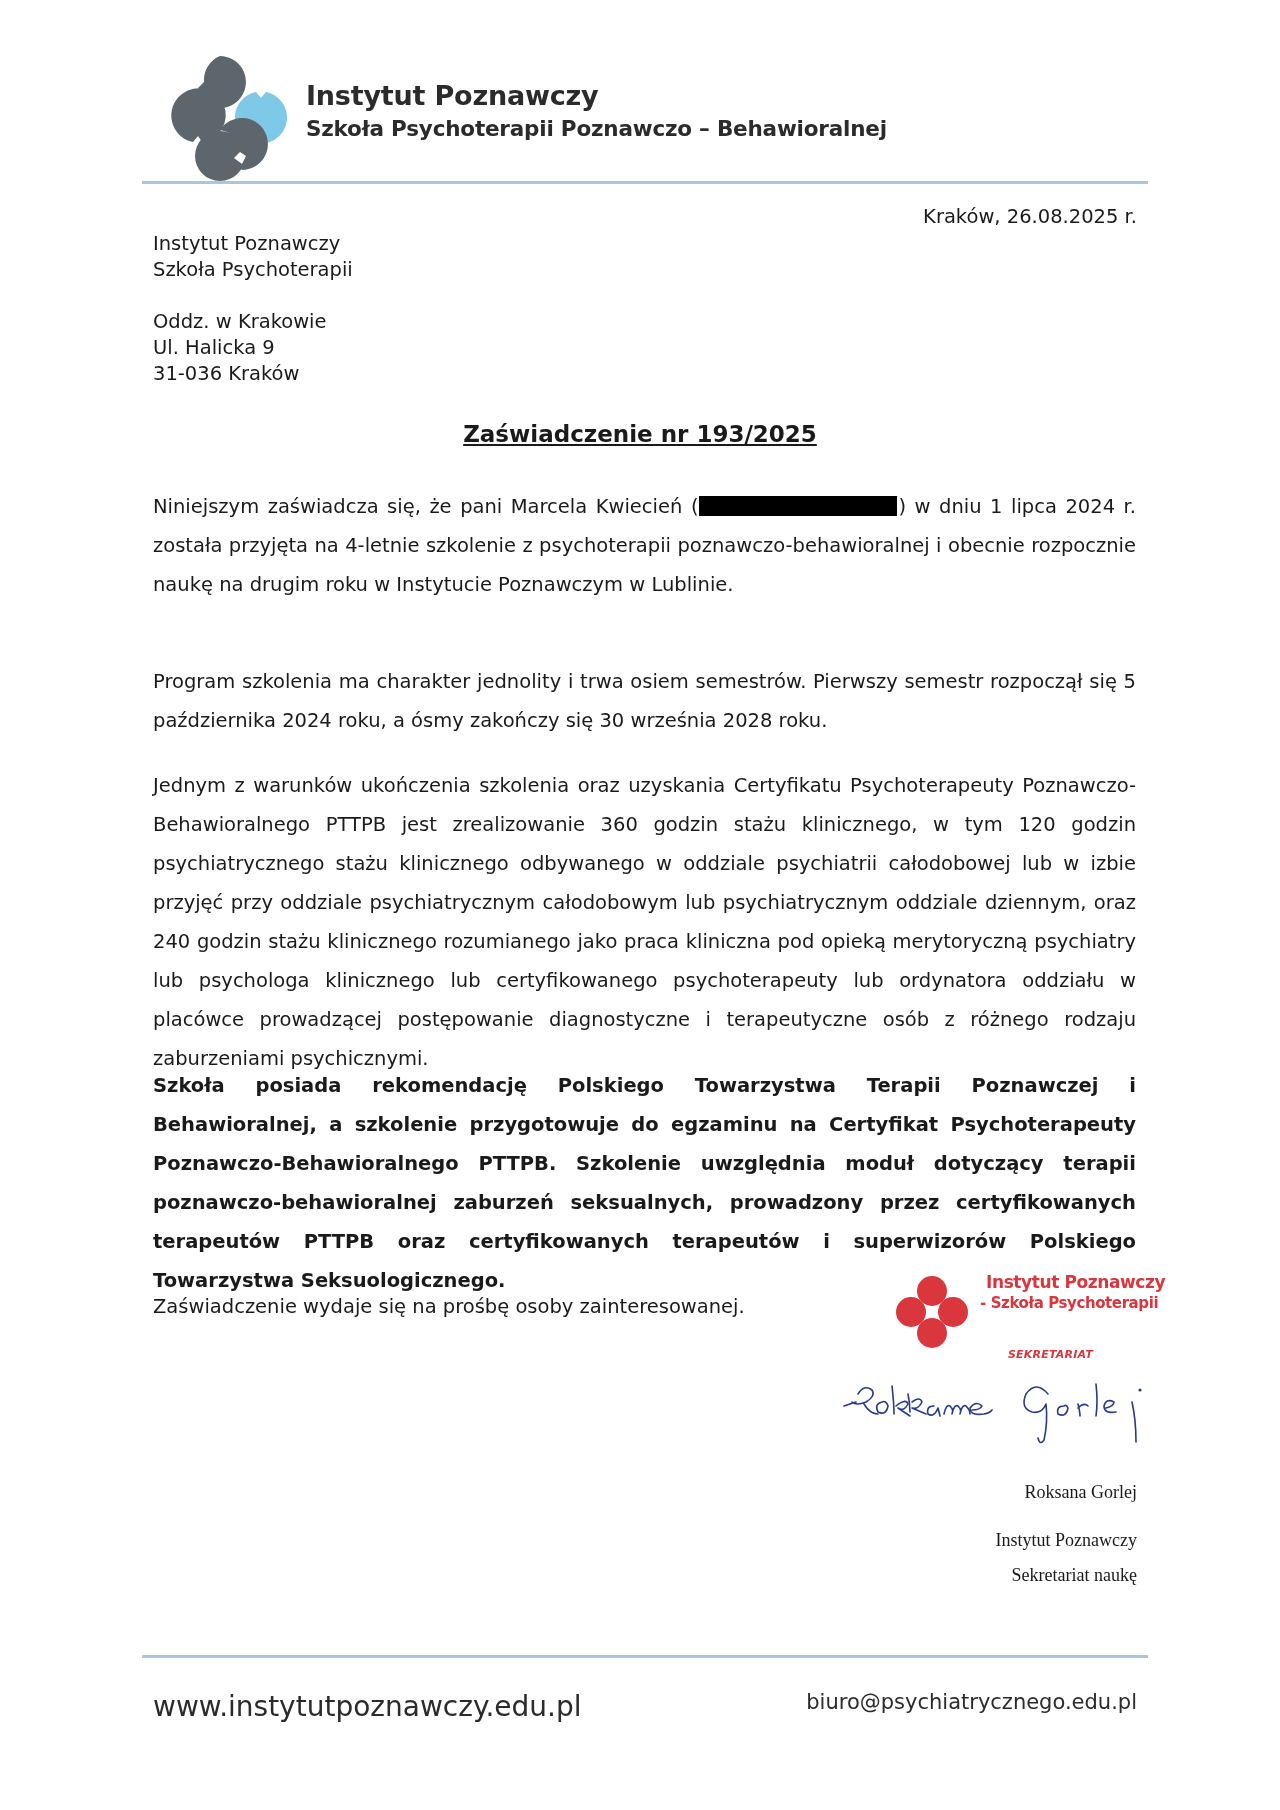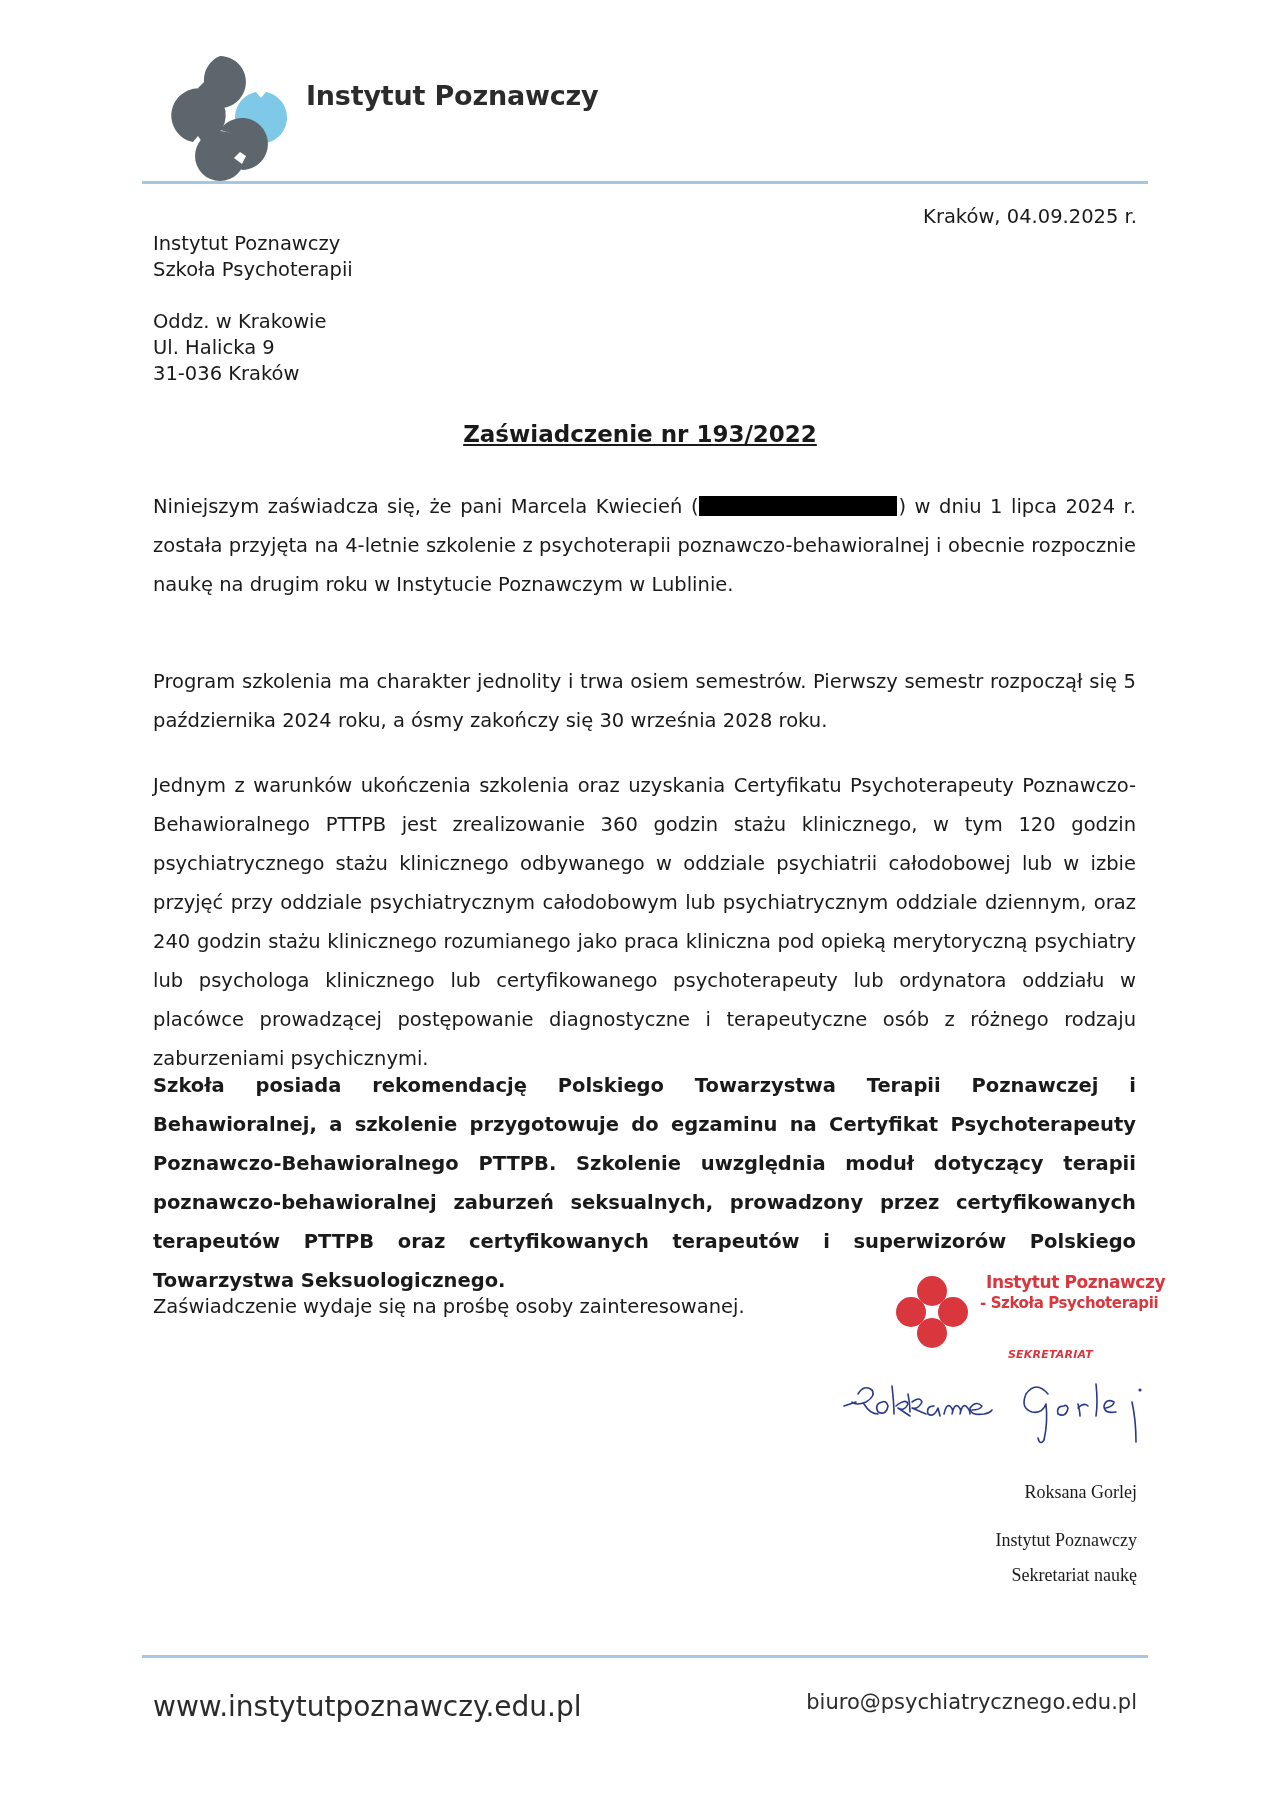--- a/index.html
+++ b/index.html
@@ -72,34 +72,35 @@
     <path d="M30 42 a27 27 0 1 1 20 48 l-4 -6 l-5 6 a27 27 0 0 1 -11 -48 z" fill="#5c666c"></path>
 
     <path d="M104 40 l5 6 l5 -6 a26 26 0 1 1 -10 0 z" fill="#7ec8e8"></path>
 
     <path d="M68 78 a26 26 0 1 1 22 40 l-6 -6 l6 -5 a26 26 0 0 0 -22 -29 z" fill="#5c666c"></path>
     <circle cx="68" cy="104" r="25" fill="#5c666c"></circle>
     <polygon points="88,100 82,106 90,112 94,104" fill="#ffffff"></polygon>
   </svg>
 
   <div class="hdr-title">Instytut Poznawczy</div>
+  <div class="hdr-sub">Szkoła Psychoterapii Poznawczo – Behawioralnej</div>
   <div class="rule top"></div>
 
-  <div class="date">Kraków, 04.09.2025 r.</div>
+  <div class="date">Kraków, 26.08.2025 r.</div>
 
   <div class="sender">
     <div>Instytut Poznawczy</div>
     <div>Szkoła Psychoterapii</div>
     <div class="gap"></div>
     <div>Oddz. w Krakowie</div>
     <div>Ul. Halicka 9</div>
     <div>31-036 Kraków</div>
   </div>
 
-  <div class="doc-title">Zaświadczenie nr 193/2022</div>
+  <div class="doc-title">Zaświadczenie nr 193/2025</div>
 
   <div class="body p1">
     <p><span>Niniejszym zaświadcza się, że pani Marcela Kwiecień (</span><span class="redact"></span><span>) w dniu 1 lipca 2024 r. została przyjęta na 4-letnie szkolenie z psychoterapii poznawczo-behawioralnej i obecnie rozpocznie naukę na drugim roku w Instytucie Poznawczym w Lublinie.</span></p>
   </div>
   <div class="body p2">
     <p>Program szkolenia ma charakter jednolity i trwa osiem semestrów. Pierwszy semestr rozpoczął się 5 października 2024 roku, a ósmy zakończy się 30 września 2028 roku.</p>
   </div>
   <div class="body p3">
     <p>Jednym z warunków ukończenia szkolenia oraz uzyskania Certyfikatu Psychoterapeuty Poznawczo-Behawioralnego PTTPB jest zrealizowanie 360 godzin stażu klinicznego, w tym 120 godzin psychiatrycznego stażu klinicznego odbywanego w oddziale psychiatrii całodobowej lub w izbie przyjęć przy oddziale psychiatrycznym całodobowym lub psychiatrycznym oddziale dziennym, oraz 240 godzin stażu klinicznego rozumianego jako praca kliniczna pod opieką merytoryczną psychiatry lub psychologa klinicznego lub certyfikowanego psychoterapeuty lub ordynatora oddziału w placówce prowadzącej postępowanie diagnostyczne i terapeutyczne osób z różnego rodzaju zaburzeniami psychicznymi.</p>
   </div>

